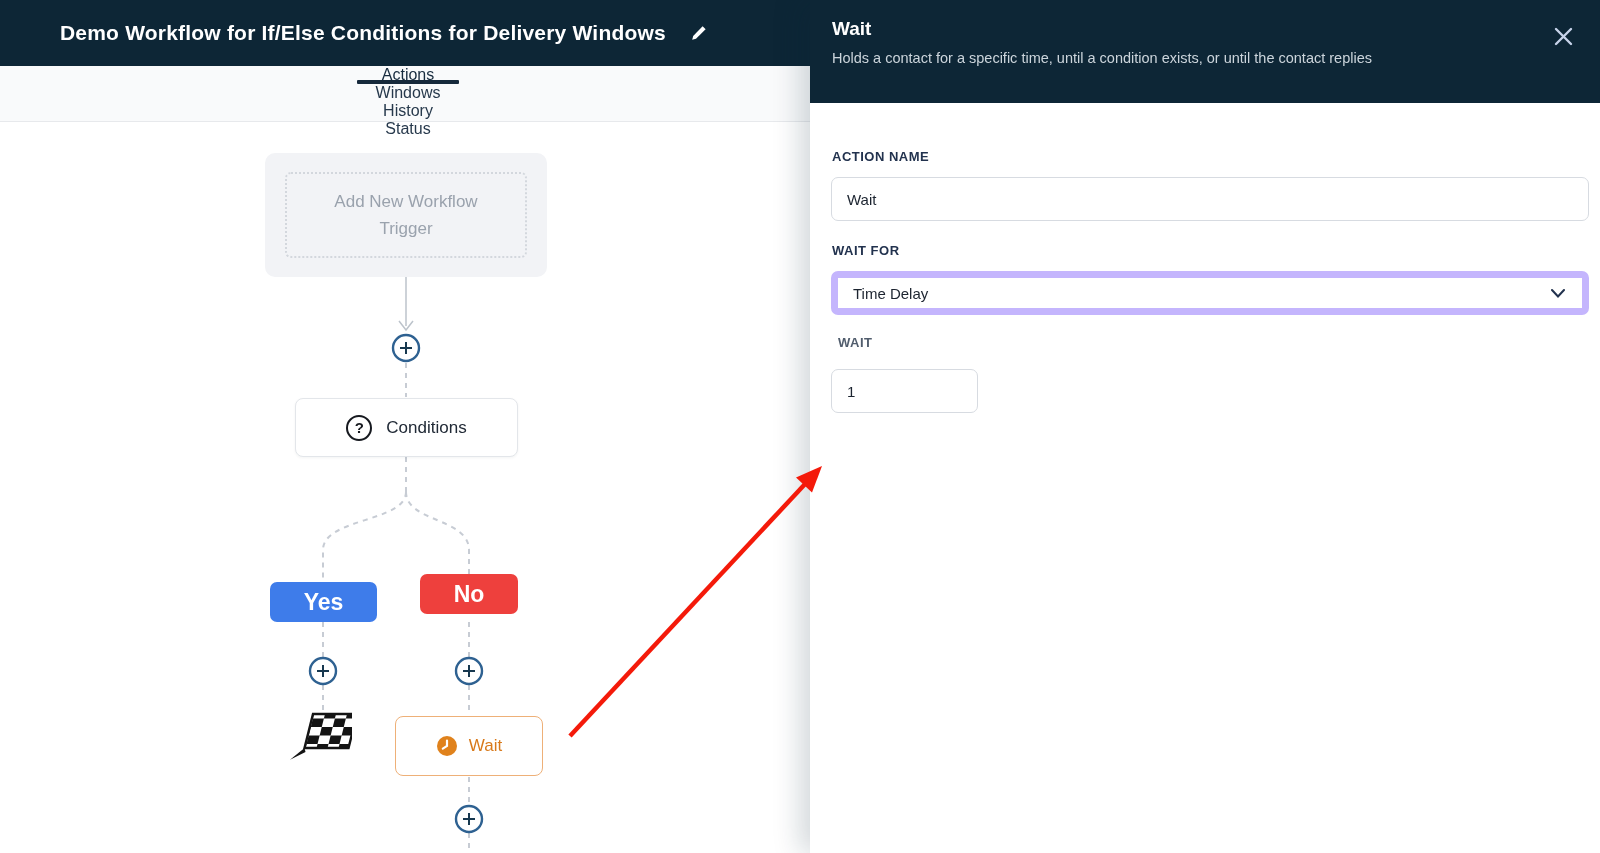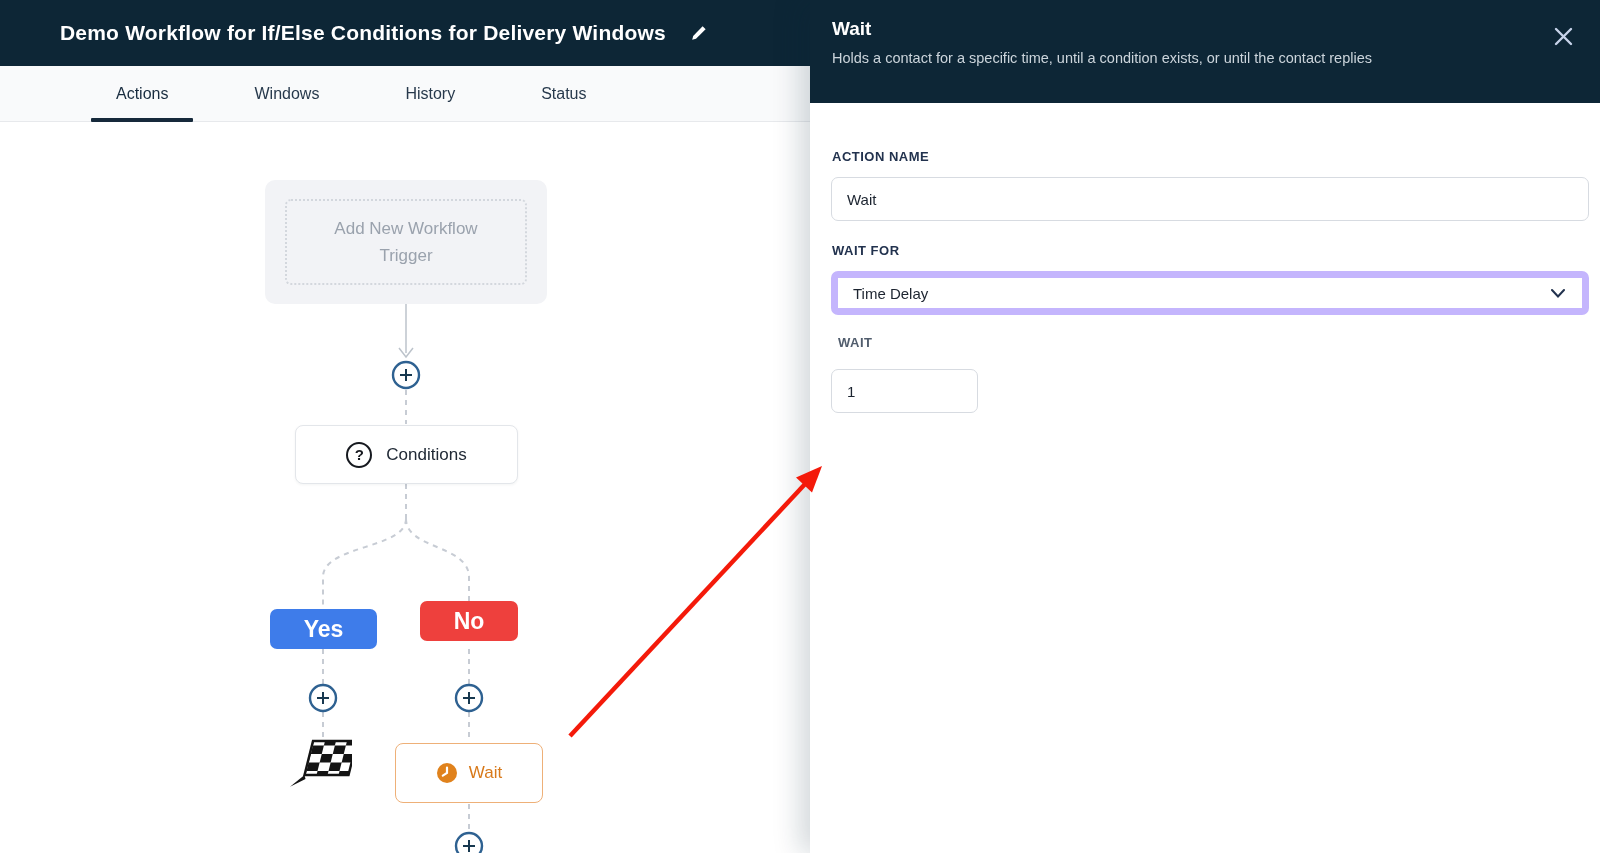--- a/index.html
+++ b/index.html
@@ -7,28 +7,28 @@
   .app { position:relative; width:1600px; height:853px; overflow:hidden; background:#0f172a; }
 
   
   .canvas { position:absolute; left:0; top:0; width:810px; height:853px; background:#fff; }
   .canvas-header { position:absolute; left:0; top:0; width:810px; height:66px; background:#0d2636;
     display:flex; align-items:center; padding-left:60px; z-index:6; }
   .workflow-title { color:#fff; font-size:21px; font-weight:bold; letter-spacing:.2px; white-space:nowrap; }
   .pencil { margin-left:24px; display:flex; cursor:pointer; }
 
   .tabbar { position:absolute; left:0; top:66px; width:810px; height:56px; background:#f9fafb;
-    border-bottom:1px solid #e7e9ec; display:flex; align-items:center; padding-left:116px; z-index:5; }
+    border-bottom:1px solid #e7e9ec; display:flex; align-items:center; padding-left:92px; z-index:5;flex-direction:column; }
   .tab { position:relative; height:56px; display:flex; align-items:center; margin-right:86px;
     font-size:16px; font-weight:500; color:#27394c; cursor:pointer; white-space:nowrap; }
   .tab.active { color:#182c3f; }
   .tab.active::after { content:""; position:absolute; left:-25px; right:-25px; bottom:0; height:4px;
     background:#16293b; border-radius:1px; }
 
-  .flow { position:absolute; inset:0; z-index:1;margin-top:27px; }
+  .flow { position:absolute; inset:0; z-index:1; }
   .flow-svg { position:absolute; left:0; top:0; }
 
   .trigger-box { position:absolute; left:265px; top:153px; width:282px; height:124px;
     background:#f2f3f6; border-radius:10px; padding:19px 20px; cursor:pointer; }
   .trigger-inner { width:100%; height:100%; border:2px dotted #d3d7dd; border-radius:6px;
     display:flex; align-items:center; justify-content:center; text-align:center;
     font-size:17px; line-height:1.6; color:#9aa2ad; padding:0 28px; }
 
   .condition-node { position:absolute; left:295px; top:398px; width:223px; height:59px; background:#fff;
     border:1px solid #e3e6ea; border-radius:8px; box-shadow:0 1px 3px rgba(20,30,40,.05);

